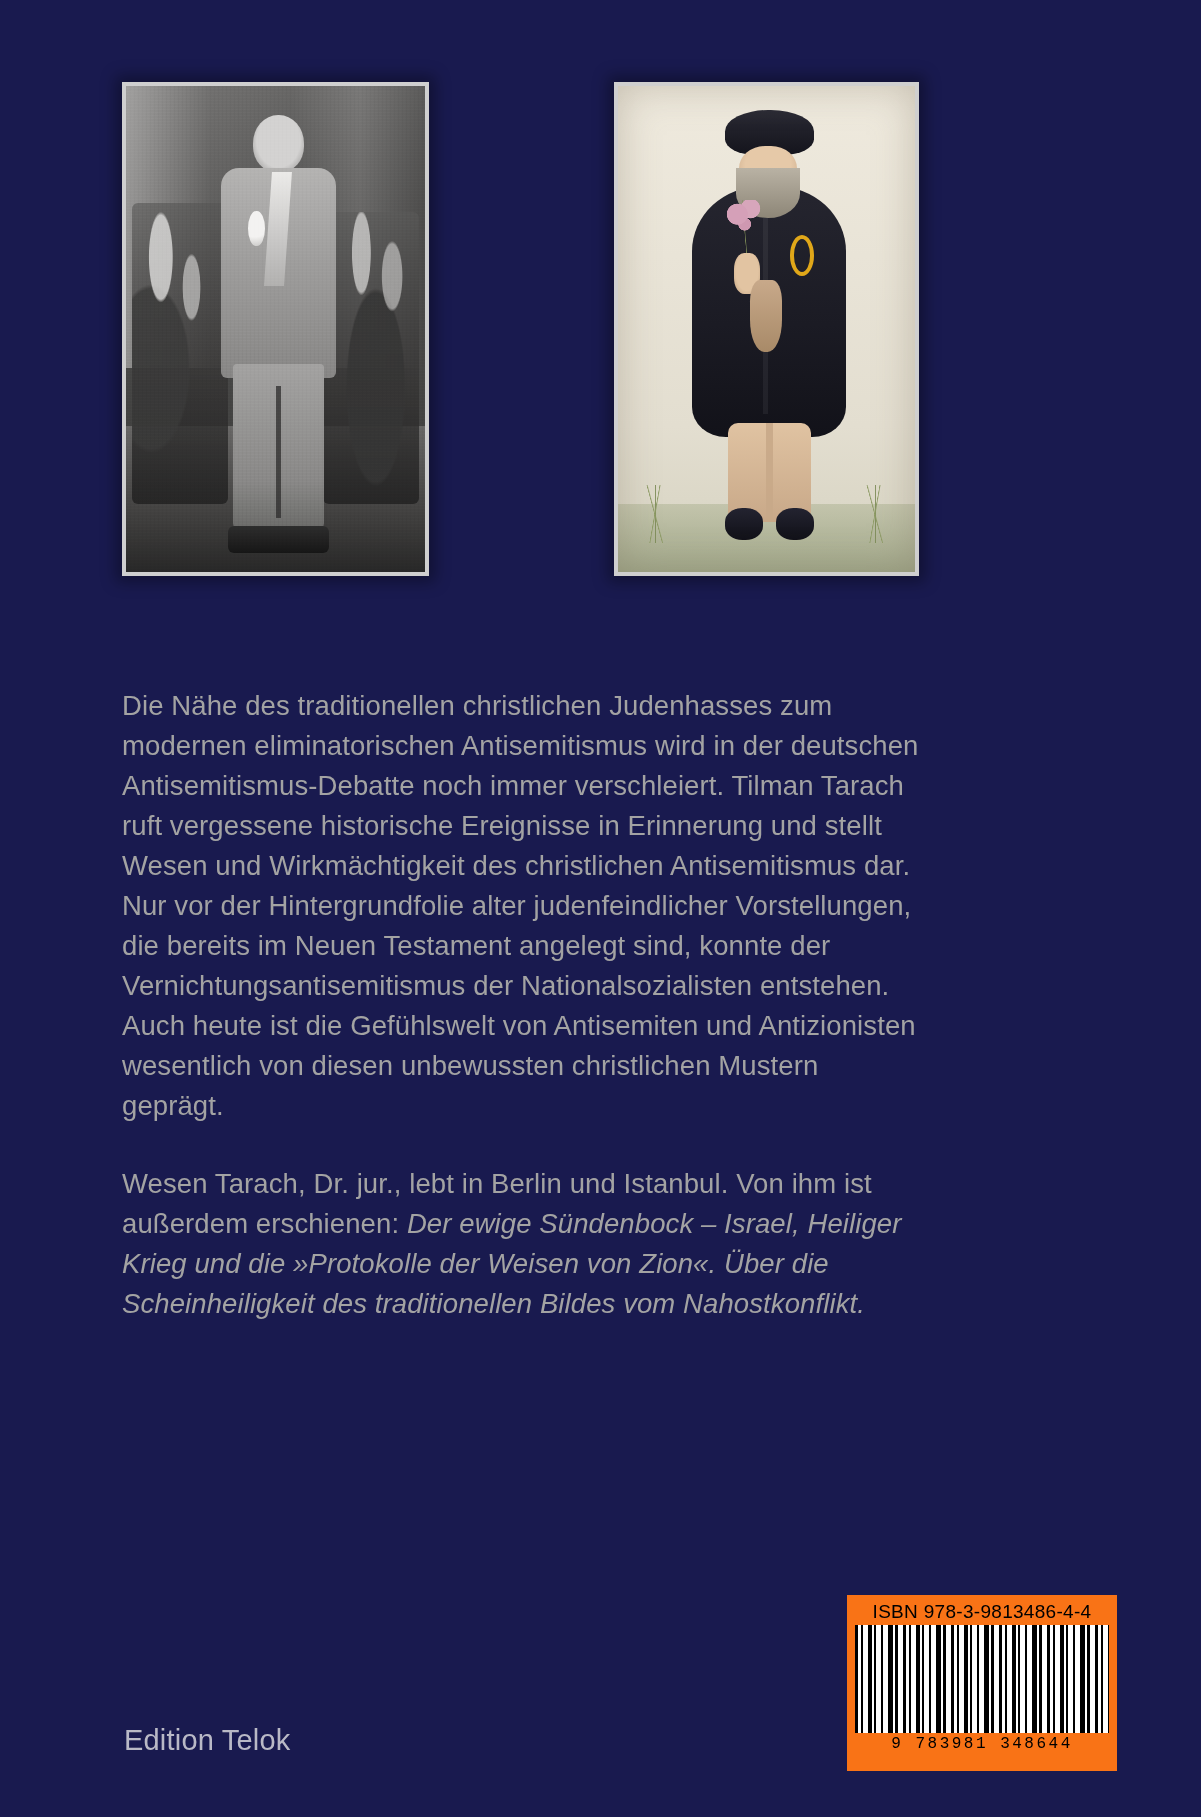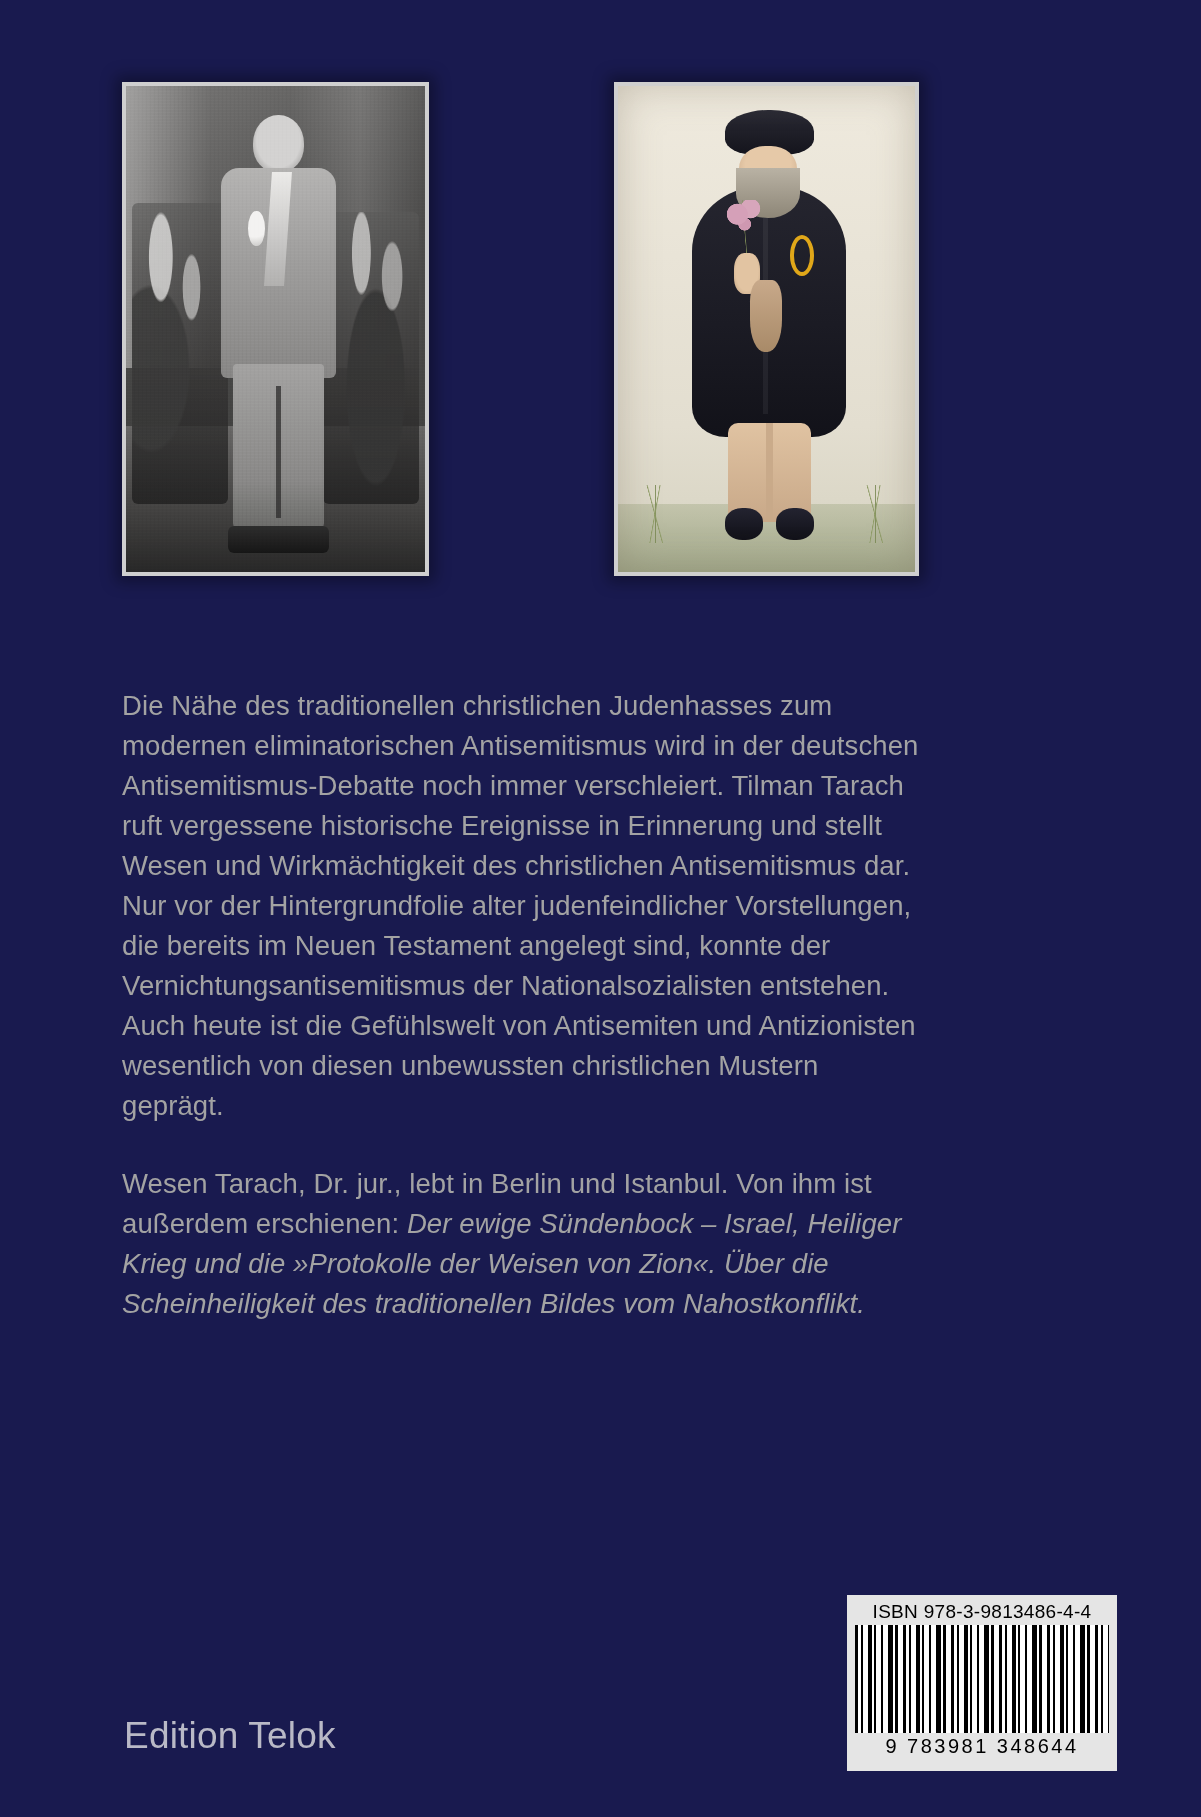--- a/index.html
+++ b/index.html
@@ -271,32 +271,32 @@
   .blurb p { margin: 0; }
   .blurb .para-2 { margin-top: 38px; }
   .blurb em { font-style: italic; }
 
   
   .publisher {
     position: absolute;
     left: 124px;
     bottom: 60px;
     color: #b9b9c6;
-    font-size: 37px;
+    font-size: 29px;
     letter-spacing: 0.2px;
   }
 
   
   .barcode-box {
     position: absolute;
     right: 84px;
     bottom: 46px;
     width: 270px;
     height: 176px;
-    background: #e5e5e5;
+    background: #f97316;
     padding: 6px 8px 4px 8px;
     box-sizing: border-box;
     display: flex;
     flex-direction: column;
     align-items: center;
   }
   .isbn-text {
     font-family: "Liberation Sans", sans-serif;
     font-size: 19px;
     color: #000;
@@ -308,22 +308,22 @@
     width: 100%;
     height: 108px;
     background:
       repeating-linear-gradient(90deg,
         #000 0 3px, #fff 3px 6px, #000 6px 8px, #fff 8px 13px,
         #000 13px 17px, #fff 17px 19px, #000 19px 21px, #fff 21px 26px,
         #000 26px 28px, #fff 28px 33px, #000 33px 38px, #fff 38px 40px,
         #000 40px 43px, #fff 43px 48px);
   }
   .bars-digits {
-    font-family: Liberation Sans, sans-serif;
-    font-size: 20px;
+    font-family: Liberation Mono, monospace;
+    font-size: 16px;
     color: #000;
     letter-spacing: 2.5px;
     margin-top: 2px;
     white-space: nowrap;
   }
 </style>
 </head>
 <body>
 
 <div class="page">

